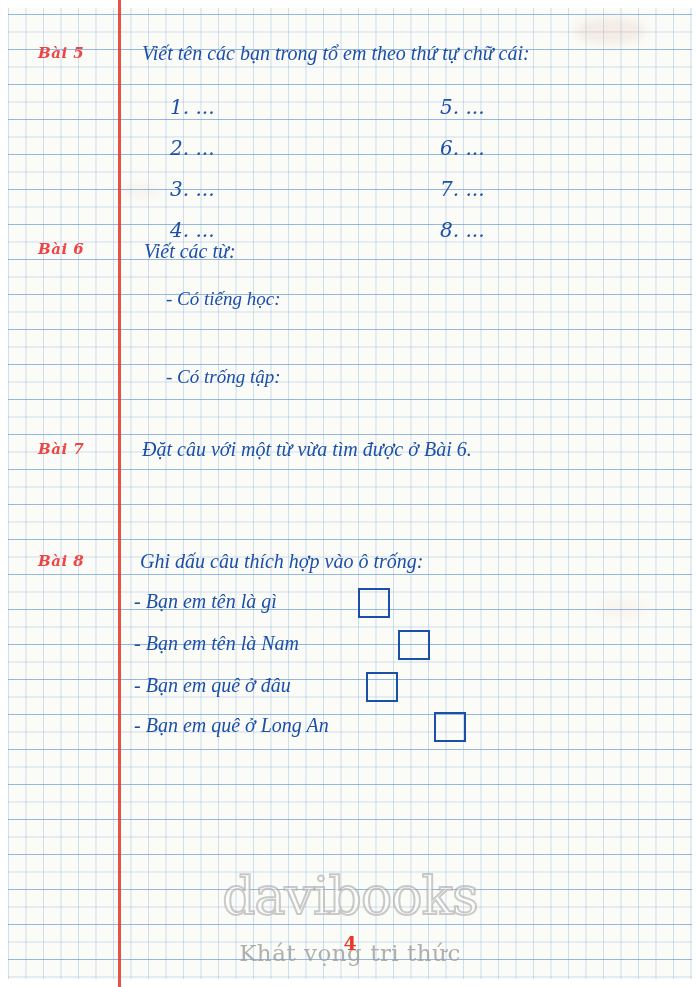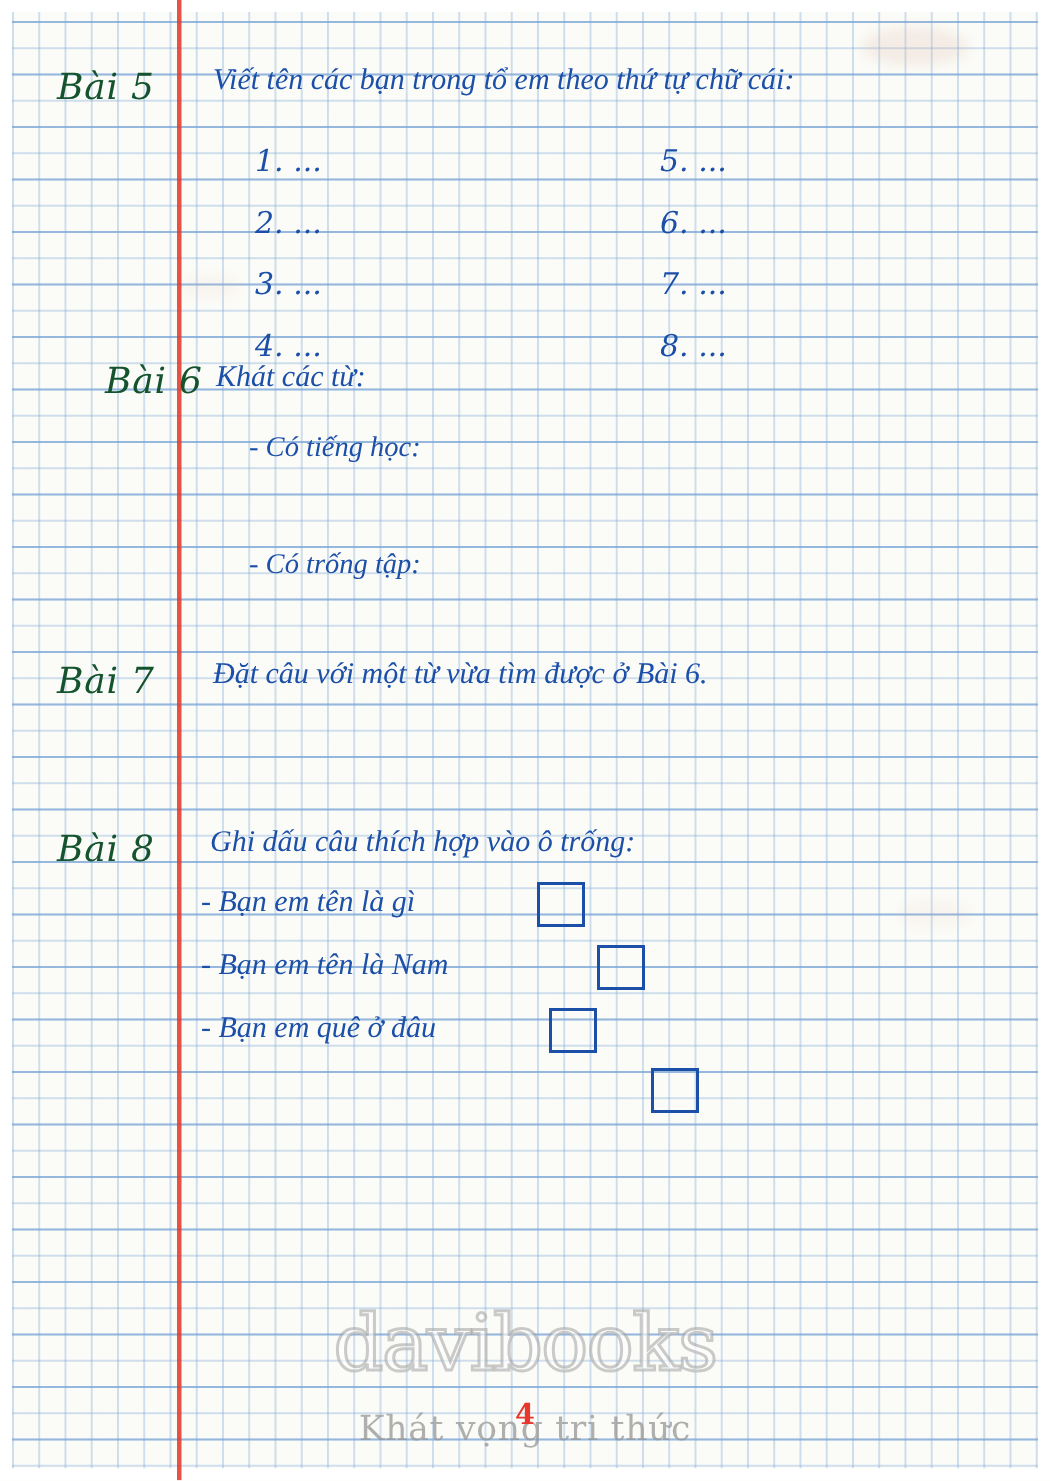--- a/index.html
+++ b/index.html
@@ -81,23 +81,23 @@
   .hw {
     font-family: "DejaVu Serif", serif;
     font-style: italic;
     color: #1b4fa8;
     white-space: nowrap;
   }
   .label {
     position: absolute;
     font-family: "DejaVu Serif", serif;
     font-style: italic;
-    font-weight: normal;
-    color: #14532d;
-    font-size: 24px;
+    font-weight: bold;
+    color: #ef4444;
+    font-size: 15px;
     letter-spacing: 0.5px;
   }
   .line {
     position: absolute;
     font-size: 20px;
     font-family: Liberation Serif, serif;
   }
   .sub {
     font-size: 19px;
     text-align: center;
@@ -172,40 +172,41 @@
   <div class="hw numitem" style="left:170px; top:95px;">1. ...</div>
   <div class="hw numitem" style="left:170px; top:136px;">2. ...</div>
   <div class="hw numitem" style="left:170px; top:177px;">3. ...</div>
   <div class="hw numitem" style="left:170px; top:218px;">4. ...</div>
 
   <div class="hw numitem" style="left:440px; top:95px;">5. ...</div>
   <div class="hw numitem" style="left:440px; top:136px;">6. ...</div>
   <div class="hw numitem" style="left:440px; top:177px;">7. ...</div>
   <div class="hw numitem" style="left:440px; top:218px;">8. ...</div>
 
-  <div class="label" style="left:38px; top:240px;margin-left:32px;">Bài 6</div>
-  <div class="hw line" style="left:144px; top:240px;">Khát các từ:</div>
+  <div class="label" style="left:38px; top:240px;">Bài 6</div>
+  <div class="hw line" style="left:144px; top:240px;">Viết các từ:</div>
 
   <div class="hw line sub" style="left:166px; top:288px;">- Có tiếng học:</div>
   <div class="hw line sub" style="left:166px; top:366px;">- Có trống tập:</div>
 
   <div class="label" style="left:38px; top:440px;">Bài 7</div>
   <div class="hw line" style="left:142px; top:438px;">Đặt câu với một từ vừa tìm được ở Bài 6.</div>
 
   <div class="label" style="left:38px; top:552px;">Bài 8</div>
   <div class="hw line" style="left:140px; top:550px;">Ghi dấu câu thích hợp vào ô trống:</div>
 
   <div class="hw line" style="left:134px; top:590px;text-align:center;">- Bạn em tên là gì</div>
   <div class="box" style="left:358px; top:588px; width:28px; height:26px;"></div>
 
   <div class="hw line" style="left:134px; top:632px;">- Bạn em tên là Nam</div>
   <div class="box" style="left:398px; top:630px; width:28px; height:26px;"></div>
 
   <div class="hw line" style="left:134px; top:674px;">- Bạn em quê ở đâu</div>
   <div class="box" style="left:366px; top:672px; width:28px; height:26px;"></div>
 
+  <div class="hw line" style="left:134px; top:714px;">- Bạn em quê ở Long An</div>
   <div class="box" style="left:434px; top:712px; width:28px; height:26px;"></div>
 
   <div class="watermark wm-main">davibooks</div>
   <div class="watermark wm-sub">Khát vọng tri thức</div>
   <div class="page-number">4</div>
 
 </div>
 
 </body></html>

